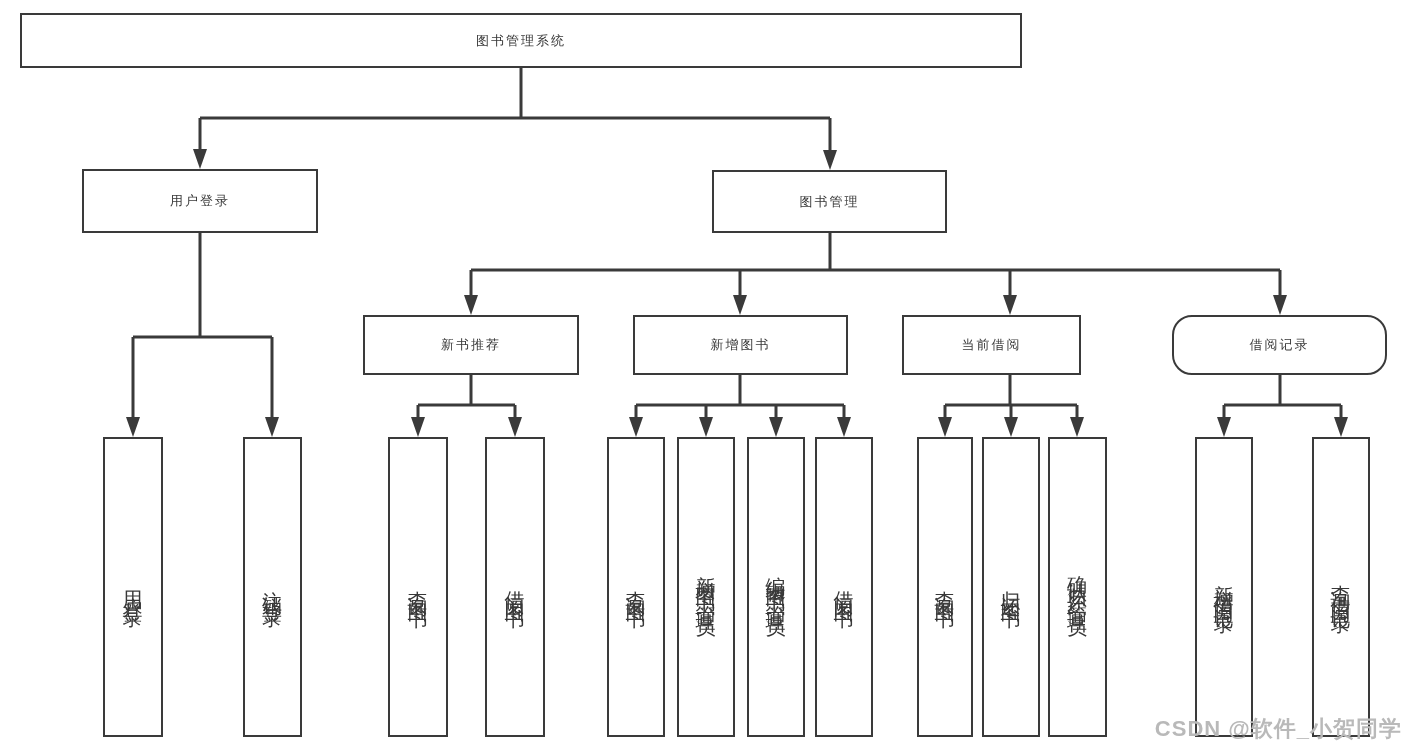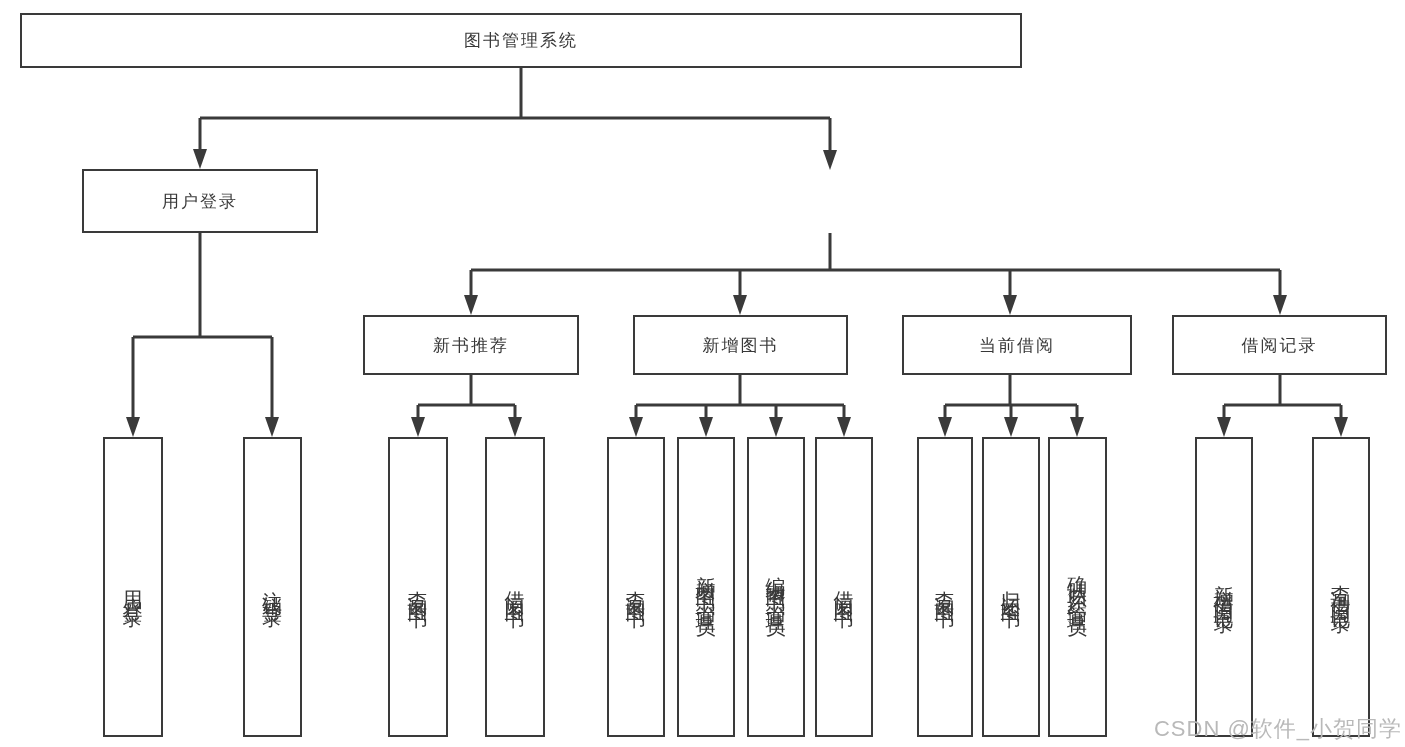--- a/index.html
+++ b/index.html
@@ -15,49 +15,49 @@
     overflow:hidden;
   }
   svg.wires{position:absolute;left:0;top:0;width:1405px;height:747px;z-index:1;}
   svg.wires path{stroke:var(--line);stroke-width:3;fill:none;}
   svg.wires polygon{fill:var(--line);stroke:none;}
   .node{
     position:absolute;background:#fff;border:2.5px solid var(--line);
     box-sizing:border-box;display:flex;align-items:center;justify-content:center;
     z-index:2;
   }
-  .node.h span{font-size:17px;letter-spacing:2px;white-space:nowrap;}
+  .node.h span{font-size:13px;letter-spacing:2px;white-space:nowrap;}
   .node.leaf span{
     writing-mode:vertical-rl;font-size:20px;letter-spacing:6px;line-height:1;
   }
   
   #n-root{left:20px;top:13px;width:1002px;height:55px;}
   #n-user-login{left:82px;top:169px;width:236px;height:64px;}
   #n-book-mgmt{left:712px;top:170px;width:235px;height:63px;}
   #n-new-books{left:363px;top:315px;width:216px;height:60px;align-items:center;}
   #n-book-borrow{left:633px;top:315px;width:215px;height:60px;}
-  #n-current-borrow{left:902px;top:315px;width:230px;height:60px;}
-  #n-borrow-records{left:1172px;top:315px;width:215px;height:60px;}
+  #n-current-borrow{left:902px;top:315px;width:179px;height:60px;}
+  #n-borrow-records{left:1172px;top:315px;width:215px;height:60px;border-radius:20px;}
   
   #lf1{left:103px;top:437px;width:60px;height:300px;}
   #lf2{left:243px;top:437px;width:59px;height:300px;}
   #lf3{left:388px;top:437px;width:60px;height:300px;}
   #lf4{left:485px;top:437px;width:60px;height:300px;}
   #lf5{left:607px;top:437px;width:58px;height:300px;}
   #lf6{left:677px;top:437px;width:58px;height:300px;}
   #lf7{left:747px;top:437px;width:58px;height:300px;}
   #lf8{left:815px;top:437px;width:58px;height:300px;}
   #lf9{left:917px;top:437px;width:56px;height:300px;}
   #lf10{left:982px;top:437px;width:58px;height:300px;}
   #lf11{left:1048px;top:437px;width:59px;height:300px;}
   #lf12{left:1195px;top:437px;width:58px;height:300px;}
   #lf13{left:1312px;top:437px;width:58px;height:300px;}
   .watermark{
     position:absolute;right:3px;bottom:3px;z-index:9;
-    font-size:22px;color:var(--wm);letter-spacing:1px;white-space:nowrap;
+    font-size:22px;color:var(--wm);letter-spacing:1px;white-space:nowrap;font-weight:bold;
   }
 </style>
 </head>
 <body>
 
 <div class="stage">
 
   <svg class="wires" viewBox="0 0 1405 747">
     <g>
       <path d="M521 68 V118 M200 118 H830 M200 118 V150 M830 118 V151"></path>
@@ -100,20 +100,23 @@
       <polygon points="1334,417 1348,417 1341,437"></polygon>
     </g>
   </svg>
 
   <div class="node h" id="n-root">
     <span>图书管理系统</span>
   </div>
 
   <div class="node h" id="n-user-login">
     <span>用户登录</span>
+  </div>
+  <div class="node h" id="n-book-mgmt">
+    <span>图书管理</span>
   </div>
 
   <div class="node h" id="n-new-books">
     <span>新书推荐</span>
   </div>
   <div class="node h" id="n-book-borrow">
     <span>新增图书</span>
   </div>
   <div class="node h" id="n-current-borrow">
     <span>当前借阅</span>

